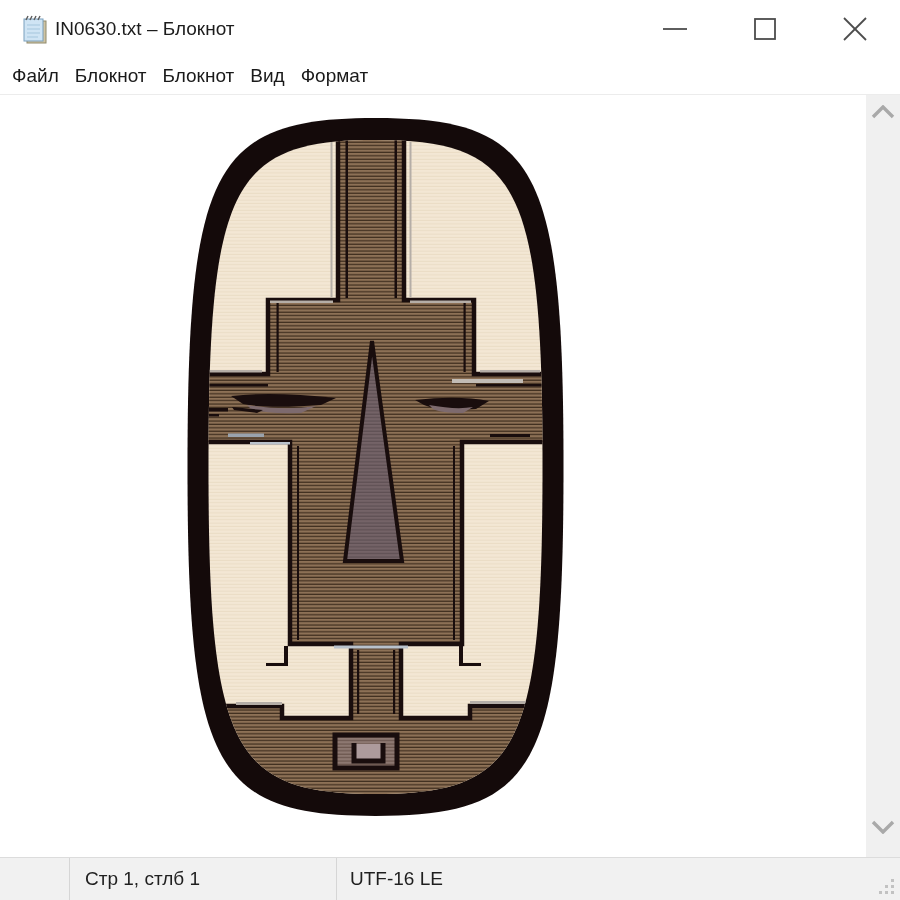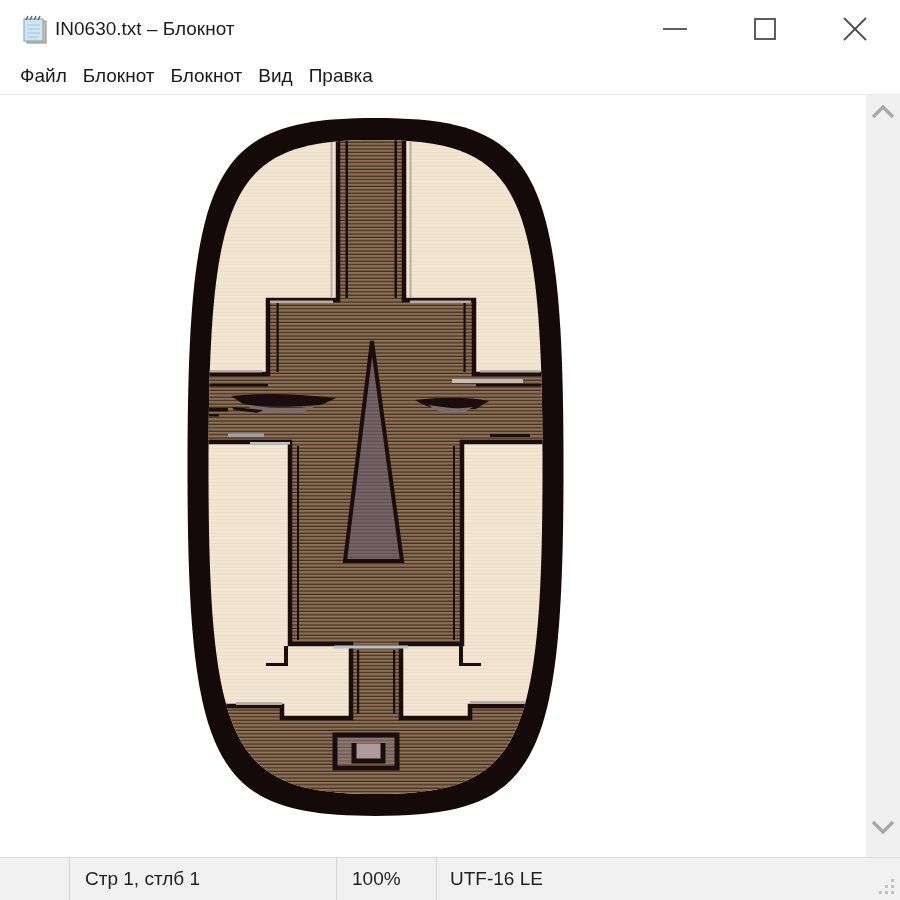--- a/index.html
+++ b/index.html
@@ -13,21 +13,21 @@
   .title-text{position:absolute;left:55px;top:0;height:58px;display:flex;align-items:center;
     font-size:19px;color:#1c1c1c;white-space:nowrap;}
   .winbtns{position:absolute;right:0;top:0;height:58px;display:flex;}
   .winbtn{width:90px;height:58px;display:flex;align-items:center;justify-content:center;
     background:transparent;border:none;}
   .winbtn svg{display:block;}
   .glyph{stroke:#4c4c4c;stroke-width:1.8;fill:none;}
 
   
   .menubar{position:absolute;left:0;top:58px;width:900px;height:37px;background:#fff;
-    display:flex;align-items:center;padding-left:12px;box-sizing:border-box;
+    display:flex;align-items:center;padding-left:4px;box-sizing:border-box;
     border-bottom:1px solid #ececec;}
   .menu-item{font-size:19px;color:#1a1a1a;padding:0 8px;height:37px;line-height:36px;
     white-space:nowrap;}
 
   
   .content{position:absolute;left:0;top:95px;width:866px;height:762px;background:#ffffff;}
   .mask-svg{position:absolute;left:0;top:0;}
   .ink{stroke:#190d0d;}
   .silver{fill:#b5aea7;}
   .silver-light{fill:#c2bcb5;}
@@ -95,21 +95,21 @@
         </svg>
       </button>
     </div>
   </div>
 
   <div class="menubar">
     <div class="menu-item">Файл</div>
     <div class="menu-item">Блокнот</div>
     <div class="menu-item">Блокнот</div>
     <div class="menu-item">Вид</div>
-    <div class="menu-item">Правка</div>
+    <div class="menu-item">Формат</div>
   </div>
 
   <div class="content">
     <svg class="mask-svg" width="866" height="762" viewBox="0 95 866 762" role="img">
       <defs>
         <pattern id="pbrown" width="6" height="3.4" patternUnits="userSpaceOnUse">
           <rect width="6" height="3.4" fill="#8d7156"></rect>
           <rect y="2.2" width="6" height="1.2" fill="#3e2d1e"></rect>
         </pattern>
         <pattern id="pcream" width="6" height="3.4" patternUnits="userSpaceOnUse">
@@ -209,21 +209,20 @@
     <button class="scroll-arrow down">
       <svg width="24" height="14" viewBox="0 0 24 14">
         <polyline class="chev" points="2,2 12,12 22,2"></polyline>
       </svg>
     </button>
   </div>
 
   <div class="statusbar">
     <div class="status-sec s1"></div>
     <div class="status-sec s2">Стр 1, стлб 1</div>
-    <div class="status-sec s3">100%</div>
     <div class="status-sec s5">
       <span>UTF-16 LE</span>
       <div class="grip">
         <i style="left:14px;top:2px;"></i>
         <i style="left:8px;top:8px;"></i>
           <i style="left:14px;top:8px;"></i>
         <i style="left:2px;top:14px;"></i>
           <i style="left:8px;top:14px;"></i>
           <i style="left:14px;top:14px;"></i>
       </div>

